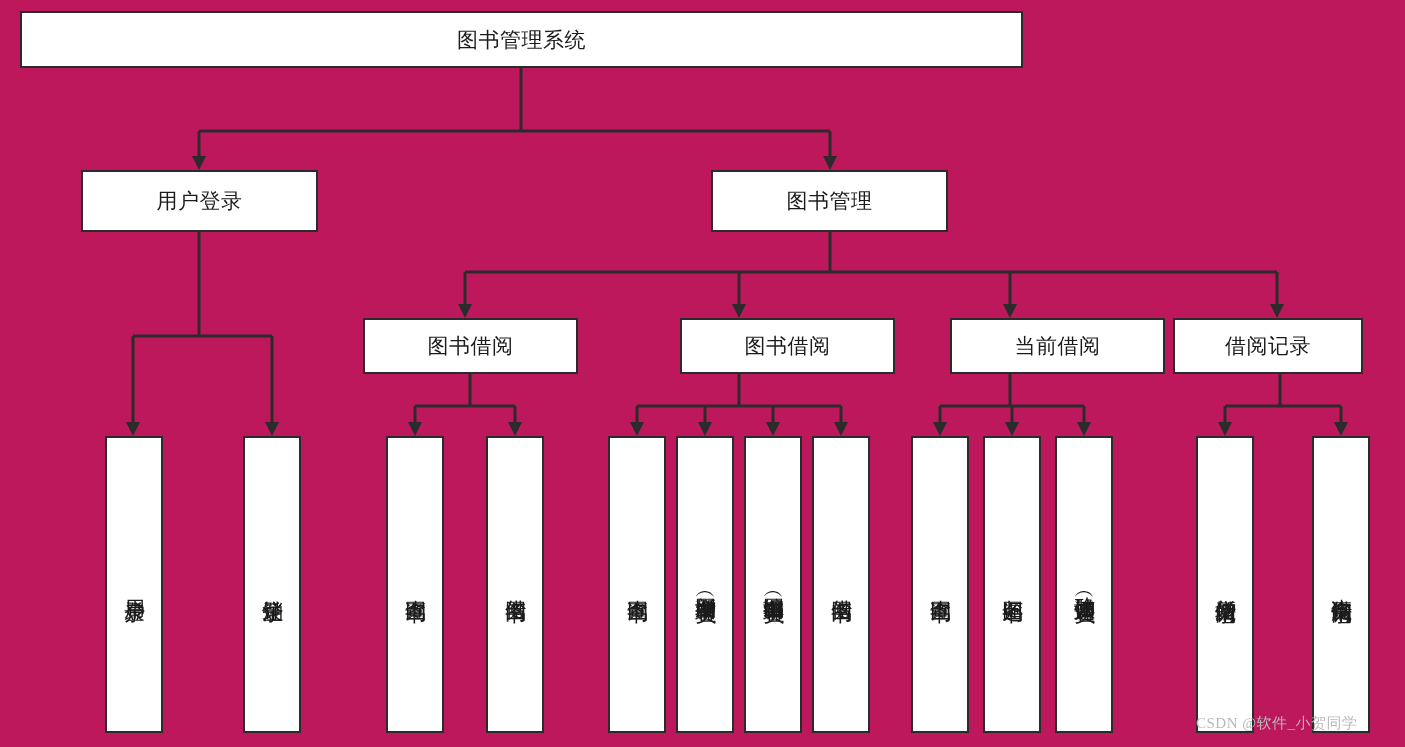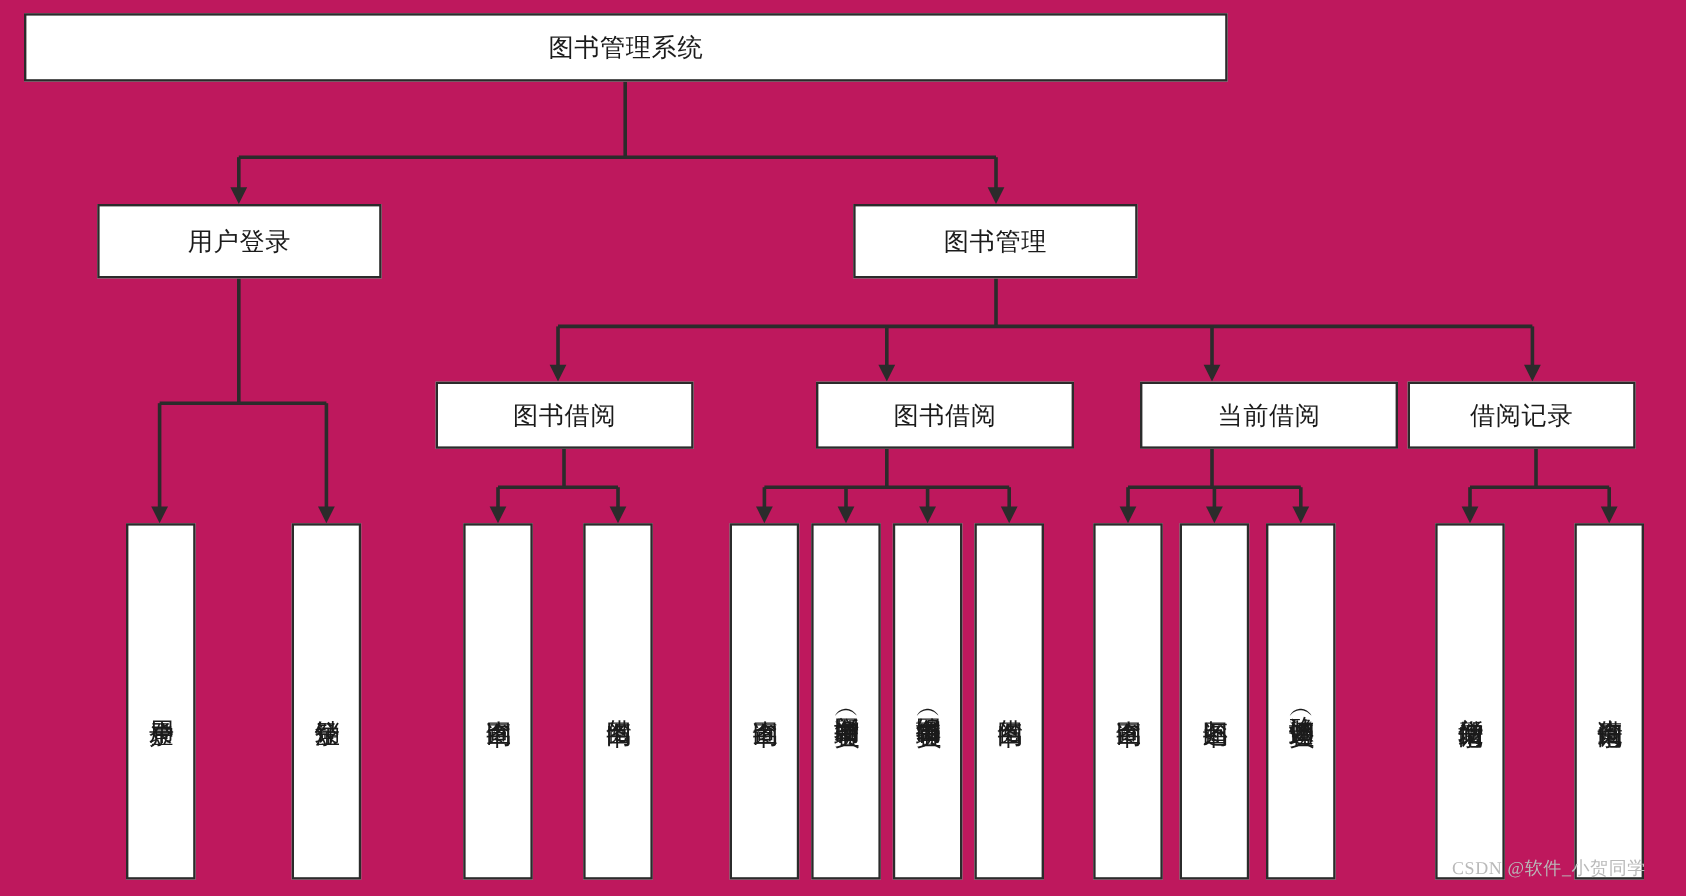--- a/index.html
+++ b/index.html
@@ -52,21 +52,20 @@
     writing-mode: vertical-rl;
     text-orientation: upright;
     white-space: nowrap;
   }
   .watermark {
     position: absolute;
     font-size: 15px;
     color: #b9b9b9;
     white-space: nowrap;
     letter-spacing: 0.5px;
-    margin-left: 14px;
   }
 </style>
 </head>
 <body>
 
 <div id="canvas">
   <svg id="wires" viewBox="0 0 1405 747" xmlns="http://www.w3.org/2000/svg">
       <line x1="521" y1="68" x2="521" y2="131" stroke="#2b2b2b" stroke-width="3"></line>
       <line x1="199" y1="131" x2="830" y2="131" stroke="#2b2b2b" stroke-width="3"></line>
       <line x1="199" y1="232" x2="199" y2="336" stroke="#2b2b2b" stroke-width="3"></line>

